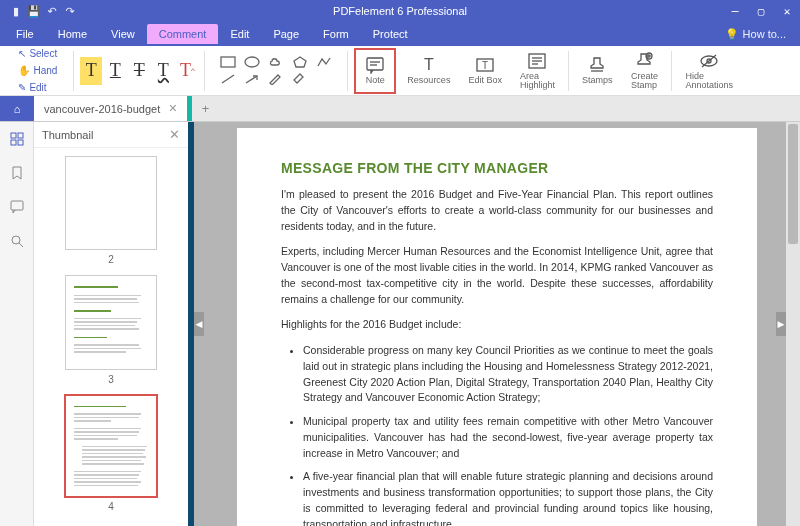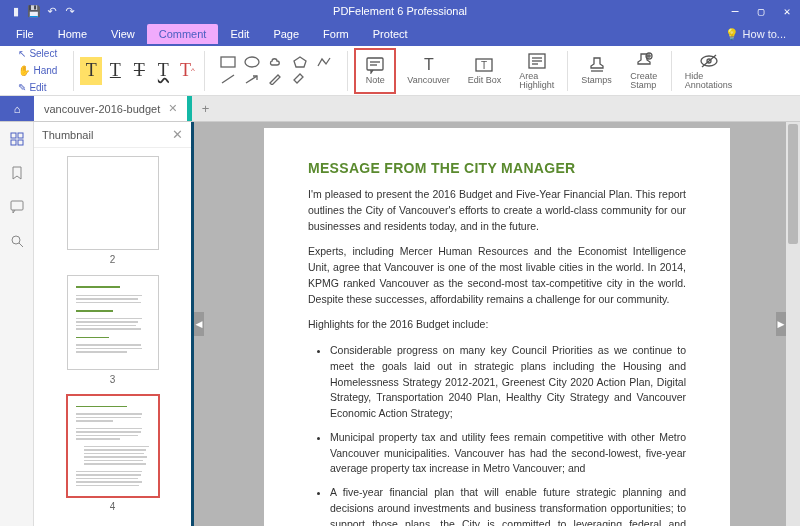--- a/index.html
+++ b/index.html
@@ -28,32 +28,32 @@
 .big-tool-label{font-size:9px;color:#666;text-align:left;line-height:1}
 .big-tool svg{stroke:#555;fill:none;stroke-width:1.3}
 .tabstrip{height:26px;background:#e8e8e8;display:flex;align-items:stretch;border-bottom:1px solid #ccc}
 .home-tab{width:34px;background:#4a5fc1;color:#fff;display:flex;align-items:center;justify-content:center}
 .doc-tab{background:#fff;padding:0 10px;display:flex;align-items:center;gap:8px;border-right:5px solid #14b8a6;font-size:11px;color:#555}
 .tab-add{width:26px;display:flex;align-items:center;justify-content:center;color:#888;font-size:13px}
 .workspace{display:flex;height:404px}
 .sidebar{width:34px;background:#f5f5f5;border-right:1px solid #ddd;display:flex;flex-direction:column;align-items:center;padding-top:8px;gap:16px}
 .sidebar-btn{width:18px;height:18px;color:#888;display:flex;align-items:center;justify-content:center}
 .sidebar-btn.active{color:#4a5fc1}
-.thumb-panel{width:160px;background:#fff;border-right:3px solid #0c4a6e;display:flex;flex-direction:column}
+.thumb-panel{width:160px;background:#fff;border-right:6px solid #0c4a6e;display:flex;flex-direction:column}
 .thumb-header{height:26px;display:flex;align-items:center;justify-content:space-between;padding:0 8px;border-bottom:1px solid #eee;font-size:11px;color:#555}
 .thumb-close{color:#999;font-size:13px}
 .thumb-list{flex:1;overflow:auto;display:flex;flex-direction:column;align-items:center;padding:8px;gap:4px}
 .thumb-page{width:92px;height:118px;background:#fff;border:1px solid #ccc;position:relative;padding:10px 8px}
 .thumb-page.selected{outline:2px solid #d9534f;outline-offset:-1px}
 .thumb-num{font-size:10px;color:#666;margin-bottom:6px}
 .thumb-content{display:flex;flex-direction:column;gap:2px}
 .tl{height:1.5px;background:#ccc}
 .tl.g{background:#6a9b3f}
 .document-area{flex:1;background:#b5b5b5;position:relative;overflow:hidden;display:flex;justify-content:center;padding-top:6px}
-.doc-page{width:466px;background:#fff;padding:30px 44px;font-size:10.5px;line-height:1.5;color:#333}
+.doc-page{width:520px;background:#fff;padding:30px 44px;font-size:10.5px;line-height:1.5;color:#333}
 .doc-title{color:#5a8a2e;font-weight:bold;font-size:14px;margin-bottom:8px;letter-spacing:.3px}
 .doc-para{margin-bottom:10px;text-align:justify}
 .doc-list{padding-left:22px;margin-bottom:10px}
 .doc-list li{margin-bottom:8px;text-align:justify}
 .scroll-v{position:absolute;right:0;top:0;bottom:0;width:14px;background:#e4e4e4}
 .scroll-thumb{position:absolute;left:2px;right:2px;top:2px;height:120px;background:#b8b8b8;border-radius:2px}
 .nav-arrow{position:absolute;top:50%;transform:translateY(-50%);width:10px;height:24px;background:#999;color:#fff;display:flex;align-items:center;justify-content:center;font-size:9px}
 .nav-arrow.left{left:0}
 .nav-arrow.right{right:14px}
 </style>
@@ -174,21 +174,21 @@
         <line x1="5" y1="6" x2="15" y2="6"></line>
         <line x1="5" y1="9" x2="12" y2="9"></line>
         <path d="M8 14l-2 3v-3"></path>
       </svg>
     <span class="big-tool-label">Note</span>
   </div>
   <div class="big-tool">
     <svg width="20" height="18">
         <text x="10" y="14" text-anchor="middle" font-size="16" fill="#555" stroke="none" font-family="serif">T</text>
       </svg>
-    <span class="big-tool-label">Vancouver</span>
+    <span class="big-tool-label">Resources</span>
   </div>
   <div class="big-tool">
     <svg width="20" height="18">
         <rect x="2" y="3" width="16" height="12"></rect>
         <text x="10" y="13" text-anchor="middle" font-size="10" fill="#555" stroke="none" font-family="serif">T</text>
       </svg>
     <span class="big-tool-label">Edit Box</span>
   </div>
   <div class="big-tool">
     <svg width="20" height="18">

